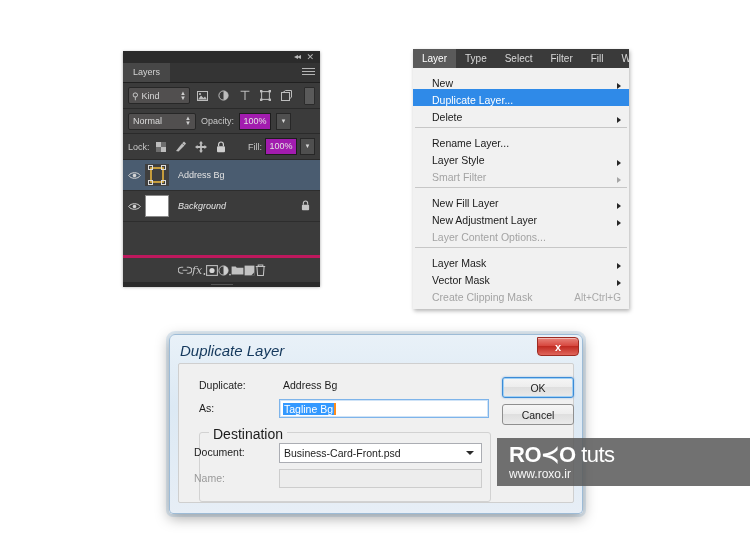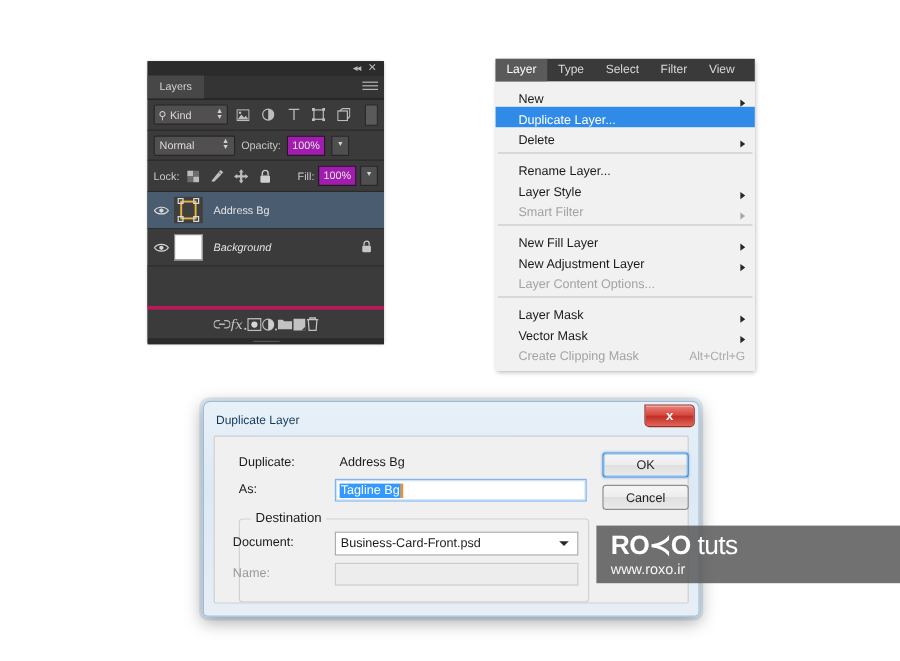--- a/index.html
+++ b/index.html
@@ -300,24 +300,25 @@
     border-radius: 6px 6px 4px 4px;
     box-shadow: 0 4px 14px rgba(0,0,0,.35), 0 0 0 3px rgba(190,215,235,.45);
     box-sizing: border-box;
     padding: 3px;
   }
   .dlg-titlebar {
     height: 26px;
     position: relative;
   }
   .dlg-title {
-    font-size: 10px;
+    font-size: 15px;
     color: #14385c;
     line-height: 26px;
     padding-left: 7px;
+    font-style: italic;
   }
   .dlg-close {
     position: absolute;
     right: 0; top: -1px;
     width: 42px; height: 19px;
     border-radius: 0 4px 4px 4px;
     background: linear-gradient(to bottom, #e8837a 0%, #d6453c 48%, #c02b22 50%, #e0655b 100%);
     border: 1px solid #9d2b22;
     box-shadow: inset 0 1px 0 rgba(255,255,255,.45);
     color: #ffffff;
@@ -399,21 +400,21 @@
     position: absolute;
     border: 1px solid #d2d2d2;
     border-radius: 3px;
     box-sizing: border-box;
   }
   .groupbox-title {
     position: absolute;
     top: -7px; left: 9px;
     background: #f0f0f0;
     padding: 0 4px;
-    font-size: 11px;
+    font-size: 14px;
     color: #1c1c1c;
   }
   .combobox {
     position: absolute;
     height: 20px;
     background: #ffffff;
     border: 1px solid #abadb3;
     box-sizing: border-box;
     display: flex;
     align-items: center;
@@ -647,21 +648,21 @@
 
   <div class="lp-grip"></div>
 </div>
 
 <div id="layer-menu">
   <div class="mb-bar" id="mb-bar">
       <div class="mb-item active">Layer</div>
       <div class="mb-item">Type</div>
       <div class="mb-item">Select</div>
       <div class="mb-item">Filter</div>
-      <div class="mb-item">View</div>
+      <div class="mb-item">Fill</div>
       <div class="mb-item">Wi</div>
     </div>
   <div class="menu-body" id="menu-body">
       <div class="mi">
         <span class="mi-label">New</span>
         <span class="arrow"></span>
       </div>
       <div class="mi highlight">
         <span class="mi-label">Duplicate Layer...</span>
       </div>

